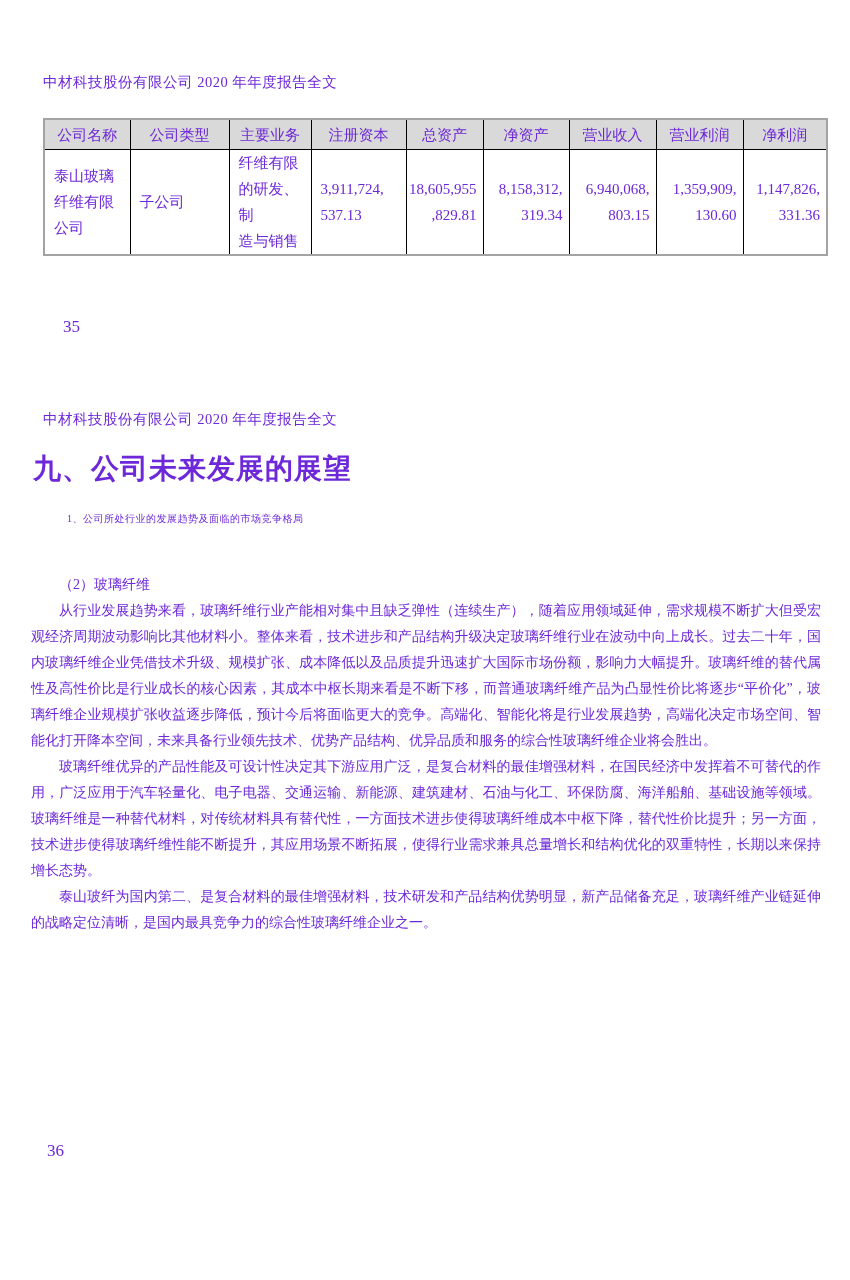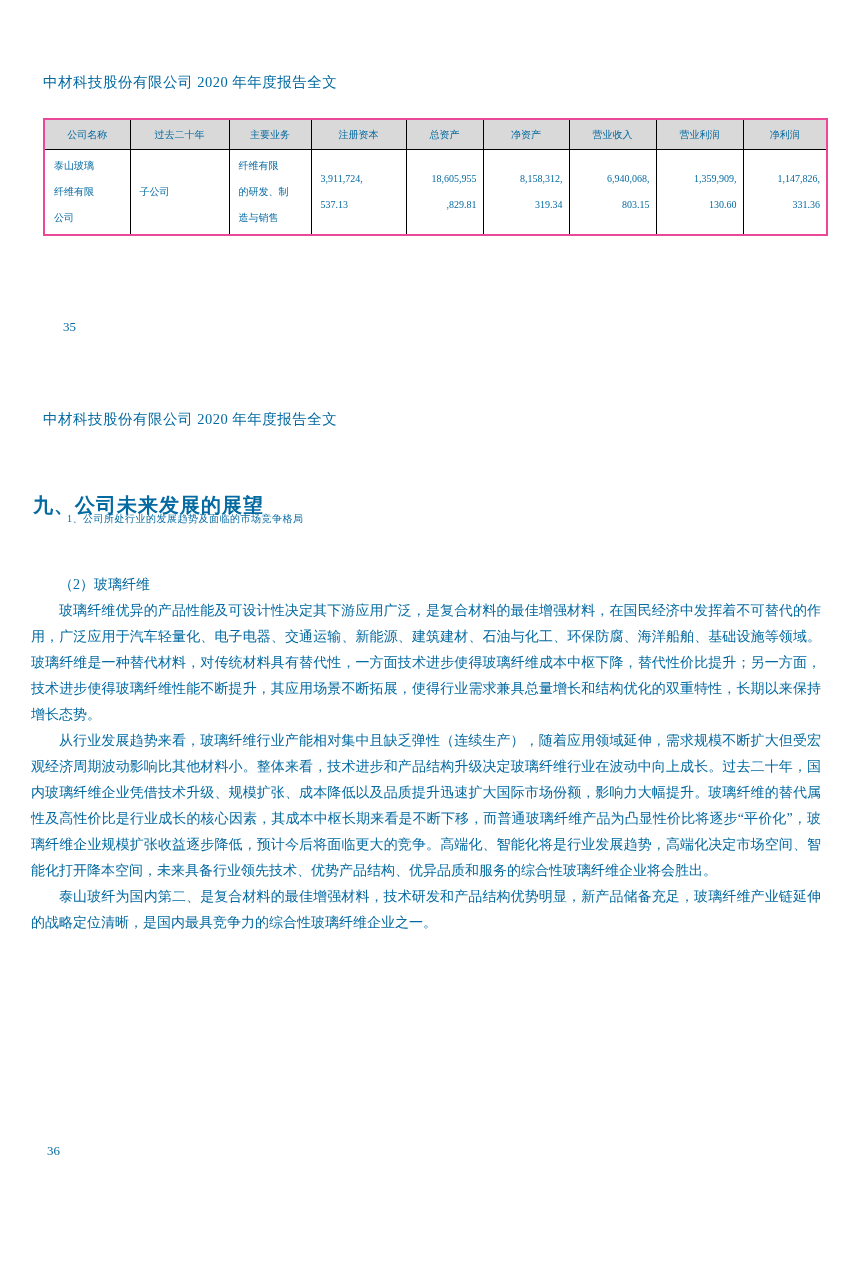--- a/index.html
+++ b/index.html
@@ -1,72 +1,71 @@
 <!DOCTYPE html>
 <html lang="zh"><head>
 <meta charset="utf-8">
 <style>
   html,body{margin:0;padding:0;background:#ffffff;}
   .page{
     position:relative;
     width:850px;height:1280px;
     background:#ffffff;
-    color:#0369a1;
+    color:#6d28d9;
     font-family:"Liberation Serif","DejaVu Serif",serif;
     overflow:hidden;
   }
   .doc-header{
     position:absolute;left:43px;
     font-size:14.5px;line-height:22px;
     letter-spacing:0.5px;
   }
   .doc-header.h1{top:71px;}
   .doc-header.h2{top:408px;}
   .page-number{
     position:absolute;
-    font-size:13px;line-height:18px;
+    font-size:17px;line-height:18px;
   }
   .page-number.n35{left:63px;top:318px;}
   .page-number.n36{left:47px;top:1142px;}
 
   table.subsidiary{
     position:absolute;left:43px;top:118px;
     width:783px;
     border-collapse:collapse;
     table-layout:fixed;
-    font-size:10px;
-    border:2px solid #ec4899;
+    font-size:15px;
+    border:2px solid #a3a3a3;
   }
   table.subsidiary th, table.subsidiary td{
     border:1px solid #000;
     font-weight:normal;
     line-height:26px;
     overflow:hidden;
   }
   table.subsidiary thead th{
     background:#d9d9d9;
     height:29px;
     text-align:center;
     padding:0 2px;
   }
   table.subsidiary tbody td{
     height:84px;
     vertical-align:middle;
     white-space:pre-line;
   }
   td.al{text-align:left;padding:0 4px 0 9px;}
-  td.ar{text-align:right;padding:0 6px 0 11px;}
+  td.ar{text-align:right;padding:0 6px 0 2px;}
 
   .section-heading{
     position:absolute;left:33px;top:454px;
     font-family:Liberation Serif, serif;
     font-weight:bold;
-    font-size:20px;line-height:30px;
+    font-size:28px;line-height:30px;
     letter-spacing:1px;
-    margin-top:36px;
   }
   .sub-heading{
     position:absolute;left:67px;top:508px;
     font-size:10px;line-height:22px;
     letter-spacing:0.5px;
   }
   .body-text{
     position:absolute;left:31px;top:572px;
     width:790px;
     font-size:14px;line-height:26px;
@@ -92,21 +91,21 @@
       <col style="width:95px">
         <col style="width:77px">
         <col style="width:86px">
       <col style="width:87px">
         <col style="width:87px">
         <col style="width:84px">
     </colgroup>
     <thead>
       <tr>
         <th>公司名称</th>
-        <th>过去二十年</th>
+        <th>公司类型</th>
         <th>主要业务</th>
         <th>注册资本</th>
         <th>总资产</th>
         <th>净资产</th>
         <th>营业收入</th>
         <th>营业利润</th>
         <th>净利润</th>
       </tr>
     </thead>
     <tbody>
@@ -137,20 +136,20 @@
   <div class="page-number n35">35</div>
 
   <div class="doc-header h2">中材科技股份有限公司 2020 年年度报告全文</div>
 
   <div class="section-heading">九、公司未来发展的展望</div>
 
   <div class="sub-heading">1、公司所处行业的发展趋势及面临的市场竞争格局</div>
 
   <div class="body-text">
     <p>（2）玻璃纤维</p>
+    <p>从行业发展趋势来看，玻璃纤维行业产能相对集中且缺乏弹性（连续生产），随着应用领域延伸，需求规模不断扩大但受宏观经济周期波动影响比其他材料小。整体来看，技术进步和产品结构升级决定玻璃纤维行业在波动中向上成长。过去二十年，国内玻璃纤维企业凭借技术升级、规模扩张、成本降低以及品质提升迅速扩大国际市场份额，影响力大幅提升。玻璃纤维的替代属性及高性价比是行业成长的核心因素，其成本中枢长期来看是不断下移，而普通玻璃纤维产品为凸显性价比将逐步“平价化”，玻璃纤维企业规模扩张收益逐步降低，预计今后将面临更大的竞争。高端化、智能化将是行业发展趋势，高端化决定市场空间、智能化打开降本空间，未来具备行业领先技术、优势产品结构、优异品质和服务的综合性玻璃纤维企业将会胜出。</p>
     <p>玻璃纤维优异的产品性能及可设计性决定其下游应用广泛，是复合材料的最佳增强材料，在国民经济中发挥着不可替代的作用，广泛应用于汽车轻量化、电子电器、交通运输、新能源、建筑建材、石油与化工、环保防腐、海洋船舶、基础设施等领域。玻璃纤维是一种替代材料，对传统材料具有替代性，一方面技术进步使得玻璃纤维成本中枢下降，替代性价比提升；另一方面，技术进步使得玻璃纤维性能不断提升，其应用场景不断拓展，使得行业需求兼具总量增长和结构优化的双重特性，长期以来保持增长态势。</p>
-    <p>从行业发展趋势来看，玻璃纤维行业产能相对集中且缺乏弹性（连续生产），随着应用领域延伸，需求规模不断扩大但受宏观经济周期波动影响比其他材料小。整体来看，技术进步和产品结构升级决定玻璃纤维行业在波动中向上成长。过去二十年，国内玻璃纤维企业凭借技术升级、规模扩张、成本降低以及品质提升迅速扩大国际市场份额，影响力大幅提升。玻璃纤维的替代属性及高性价比是行业成长的核心因素，其成本中枢长期来看是不断下移，而普通玻璃纤维产品为凸显性价比将逐步“平价化”，玻璃纤维企业规模扩张收益逐步降低，预计今后将面临更大的竞争。高端化、智能化将是行业发展趋势，高端化决定市场空间、智能化打开降本空间，未来具备行业领先技术、优势产品结构、优异品质和服务的综合性玻璃纤维企业将会胜出。</p>
     <p>泰山玻纤为国内第二、是复合材料的最佳增强材料，技术研发和产品结构优势明显，新产品储备充足，玻璃纤维产业链延伸的战略定位清晰，是国内最具竞争力的综合性玻璃纤维企业之一。</p>
   </div>
 
   <div class="page-number n36">36</div>
 
 </div>
 
 </body></html>

